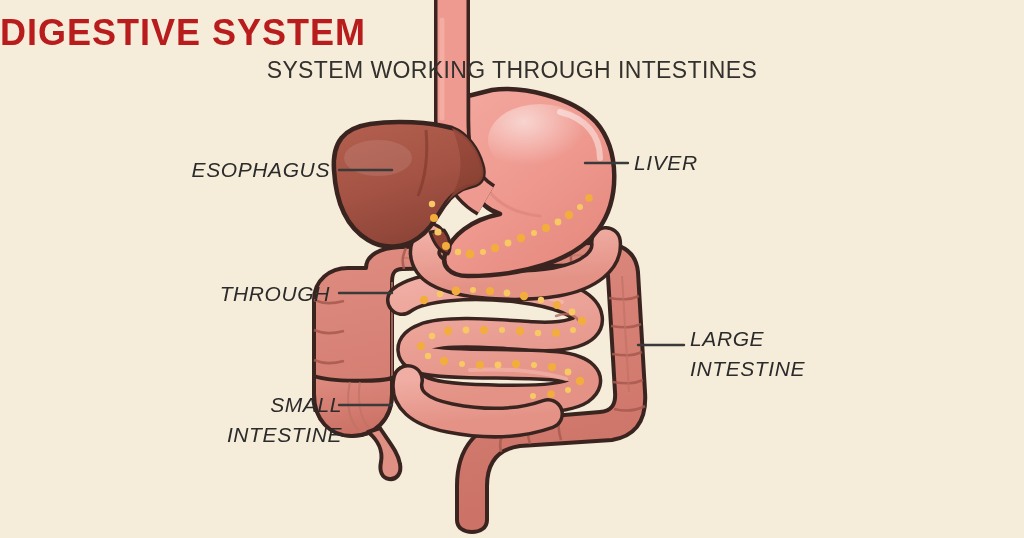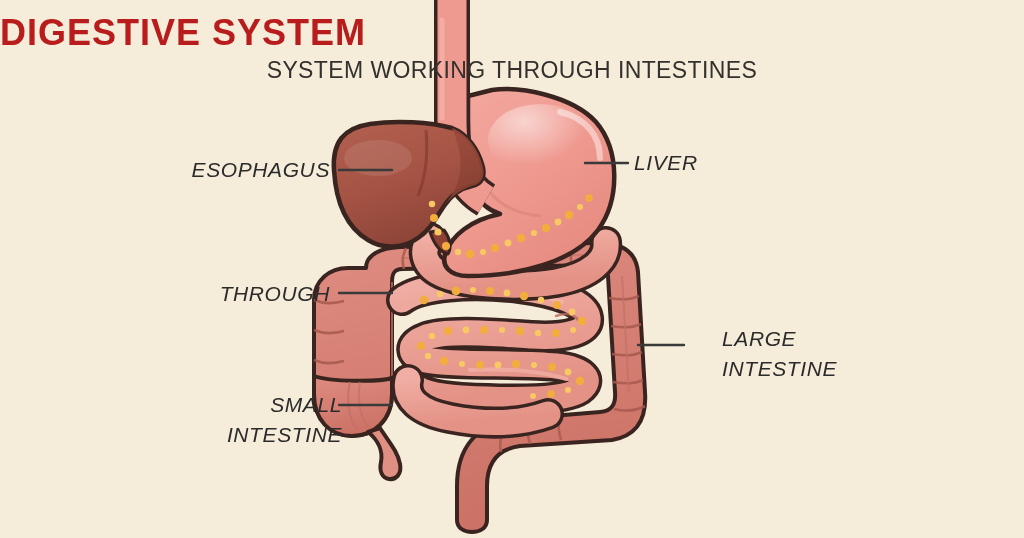--- a/index.html
+++ b/index.html
@@ -60,21 +60,21 @@
     font-family: "Liberation Sans", sans-serif;
     font-style: italic;
   }
   .lbl-right { text-align: right; }
   .lbl-left  { text-align: left; }
 
   #label-esophagus   { left: 150px; top: 155px; width: 180px; }
   #label-stomach     { left: 150px; top: 279px; width: 180px; }
   #label-small-int   { left: 162px; top: 390px; width: 180px; }
   #label-liver       { left: 634px; top: 148px; width: 220px; }
-  #label-large-int   { left: 690px; top: 324px; width: 220px; margin-left: 32px; }
+  #label-large-int   { left: 690px; top: 324px; width: 220px; }
 </style>
 </head>
 <body>
 
 <div id="stage">
 
   <svg id="diagram-svg" viewBox="0 0 1024 538">
     <defs>
       <linearGradient id="gradLiver" x1="0" y1="0" x2="0.4" y2="1">
         <stop offset="0%" stop-color="#b3604f"></stop>

